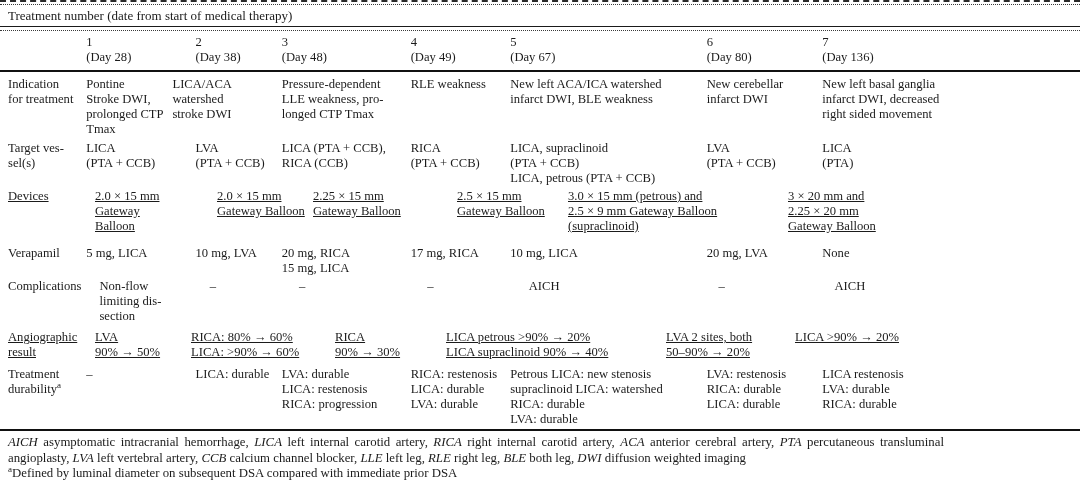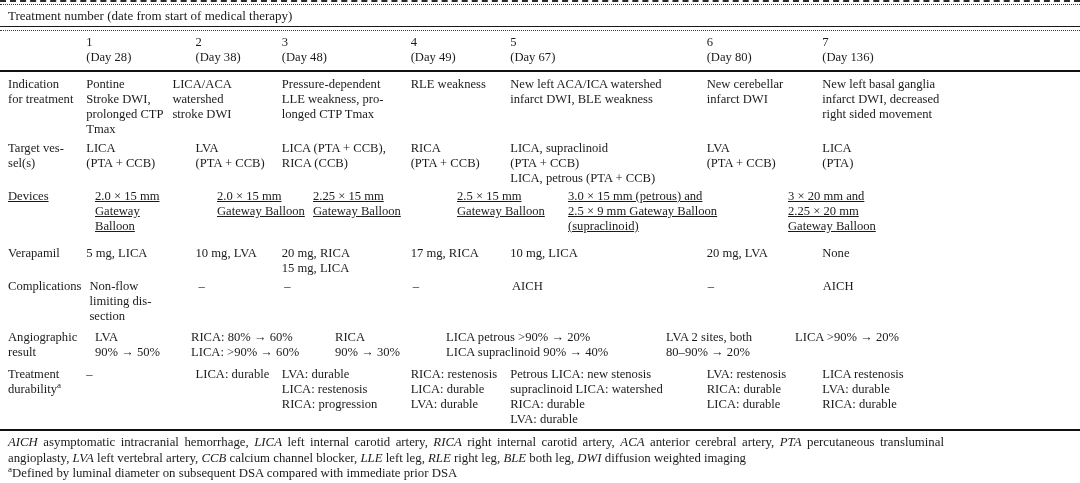--- a/index.html
+++ b/index.html
@@ -24,22 +24,22 @@
   .c1{width:122px;} .c2{width:96px;} .c3{width:144px;} .c4{width:111px;}
   .c5{width:220px;} .c6{width:129px;} .c7{width:163px;}
 
   .headrow{padding:4px 0 5px 0;}
   .headrow .cell{white-space:pre-line;}
 
   .rw-indication{min-height:64px;padding-top:5px;justify-content:flex-end;}
   .rw-target{min-height:48px;}
   .rw-devices{min-height:57px;text-decoration:underline;}
   .rw-verapamil{min-height:33px;}
-  .rw-complications{min-height:51px;}
-  .rw-angio{min-height:37px;}
+  .rw-complications{min-height:51px;gap:10px;}
+  .rw-angio{min-height:37px;text-decoration:underline;}
   .rw-durability{min-height:62px;}
 
   sup{font-size:9px;line-height:0;}
   .it{font-style:italic;}
 
   .footnote{padding:4px 24px 0 8px;}
   .footnote p{margin:0;font-size:12.8px;line-height:15.5px;}
   .fn-abbr{text-align:justify;}
 </style>
 </head>
@@ -160,21 +160,21 @@
 result</div>
     <div class="cell c2">LVA
 90% → 50%</div>
     <div class="cell c3">RICA: 80% → 60%
 LICA: &gt;90% → 60%</div>
     <div class="cell c4">RICA
 90% → 30%</div>
     <div class="cell c5">LICA petrous &gt;90% → 20%
 LICA supraclinoid 90% → 40%</div>
     <div class="cell c6">LVA 2 sites, both
-80–90% → 20%</div>
+50–90% → 20%</div>
     <div class="cell c7">LICA &gt;90% → 20%</div>
   </div>
 
   <div class="row rw-durability">
     <div class="cell c0"><span>Treatment
 durability</span><sup>a</sup></div>
     <div class="cell c1">–</div>
     <div class="cell c2">LICA: durable</div>
     <div class="cell c3">LVA: durable
 LICA: restenosis

